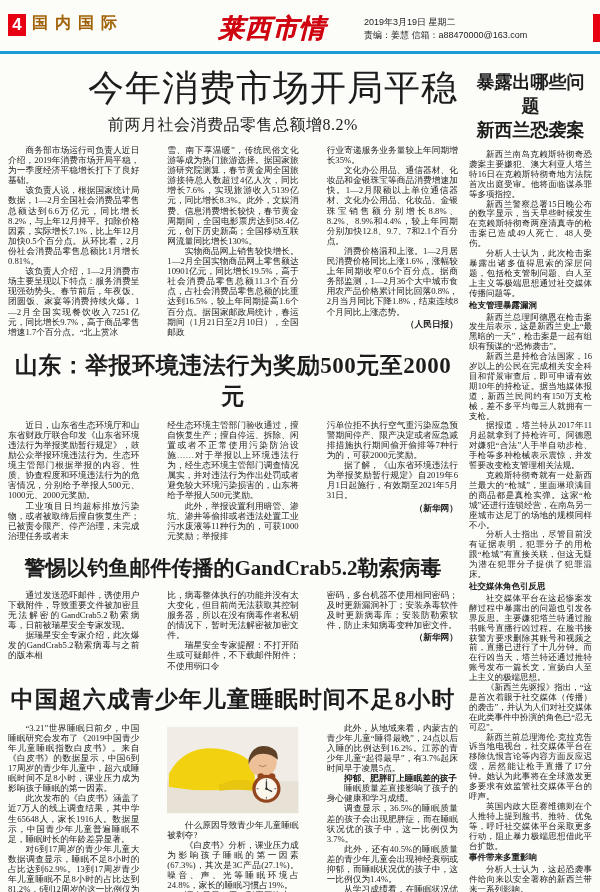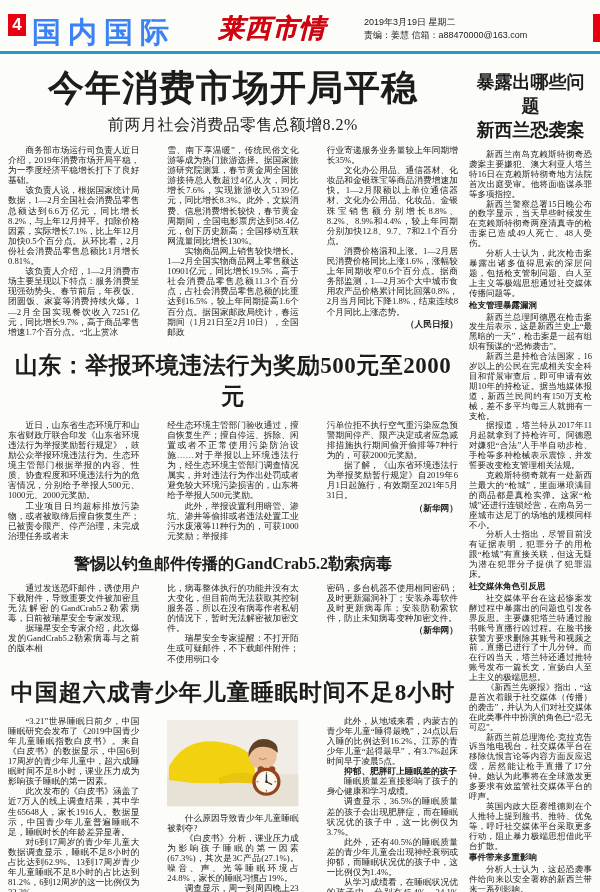--- a/index.html
+++ b/index.html
@@ -3,38 +3,38 @@
 <meta charset="utf-8">
 <style>
   html,body{margin:0;padding:0;background:#e8e8e4;}
   .page{position:relative;width:600px;height:892px;background:#fcfcf9;overflow:hidden;
         font-family:"Liberation Serif",serif;color:#1c1c1c;margin:0 auto;}
   
   .hdr{position:relative;height:54px;}
   .pn{position:absolute;left:8px;top:14px;width:18px;height:22px;background:#e60012;color:#fff;
       font:bold 17px/22px "Liberation Sans",sans-serif;text-align:center;}
   .sec{position:absolute;left:32px;top:13px;font-family:"Liberation Sans",sans-serif;
-       font-weight:bold;font-size:29px;letter-spacing:7px;color:#3b82f6;}
+       font-weight:bold;font-size:16px;letter-spacing:7px;color:#a16207;}
   .mast{position:absolute;left:218px;top:11px;color:#cf0410;font-family:"DejaVu Serif",serif;
         font-style:italic;font-weight:bold;font-size:26px;letter-spacing:1px;
         text-shadow:0.5px 0 #cf0410;}
   .meta{position:absolute;left:364px;top:16px;font-family:"Liberation Sans",sans-serif;
         font-size:9px;line-height:12.5px;color:#222;}
   .corner-bar{position:absolute;right:0;top:14px;width:7px;height:28px;background:#e60012;}
   .blue-rule{position:absolute;left:0;right:0;bottom:0;height:3px;background:#1b9ad6;}
   
   .content{display:flex;gap:11px;padding:4px 8px 0 8px;}
   .main{width:450px;flex:none;}
   .side{width:123px;flex:none;}
   
   .art{margin-bottom:13px;}
-  .h-a{font-size:36px;font-weight:bold;text-align:center;letter-spacing:1px;margin:6px 0 2px;}
+  .h-a{font-size:36px;font-weight:normal;text-align:right;letter-spacing:1px;margin:6px 0 2px;}
   .h-sub{font-size:16px;text-align:center;margin:2px 0 9px;letter-spacing:0.5px;}
   .h-b{font-size:23px;font-weight:bold;text-align:center;margin:4px 0 8px;letter-spacing:0.5px;}
-  .h-c{font-size:16px;font-weight:bold;text-align:center;margin:2px 0 8px;}
+  .h-c{font-size:21px;font-weight:bold;text-align:center;margin:2px 0 8px;}
   .h-d{font-size:23px;font-weight:bold;text-align:center;margin:2px 0 8px;letter-spacing:1px;}
   .cols{display:flex;gap:28px;}
   .col{flex:1;min-width:0;}
   .art p{font-size:8.7px;line-height:10.1px;text-align:justify;text-indent:2em;
          margin:0;color:#222;}
   .art p.cont{text-indent:0;}
   .xhead{font-family:"Liberation Sans",sans-serif;font-weight:bold;}
   .attr{text-align:right !important;text-indent:0 !important;font-weight:bold;padding-top:2px;}
   
   .photo{width:100%;height:92px;display:block;margin:1px 0 4px;}

